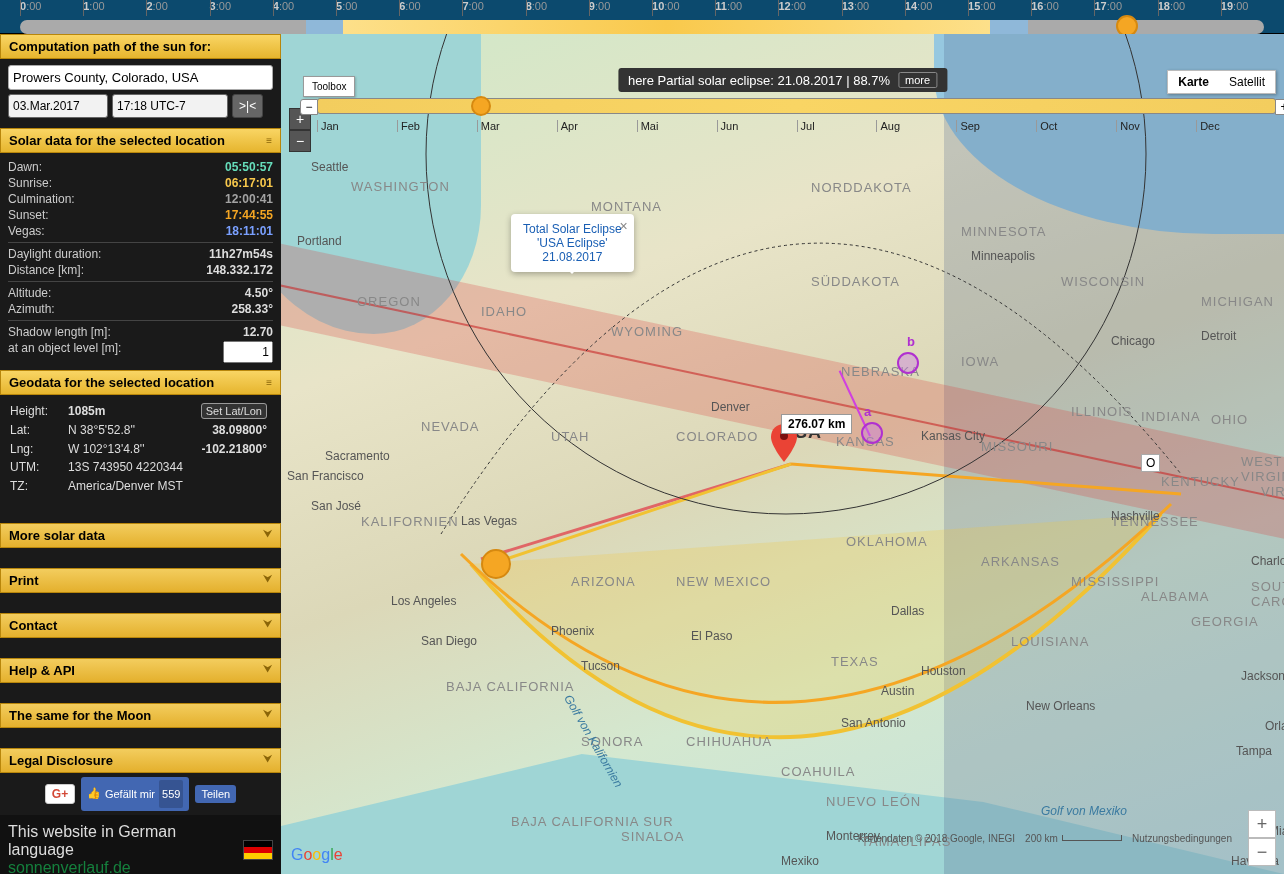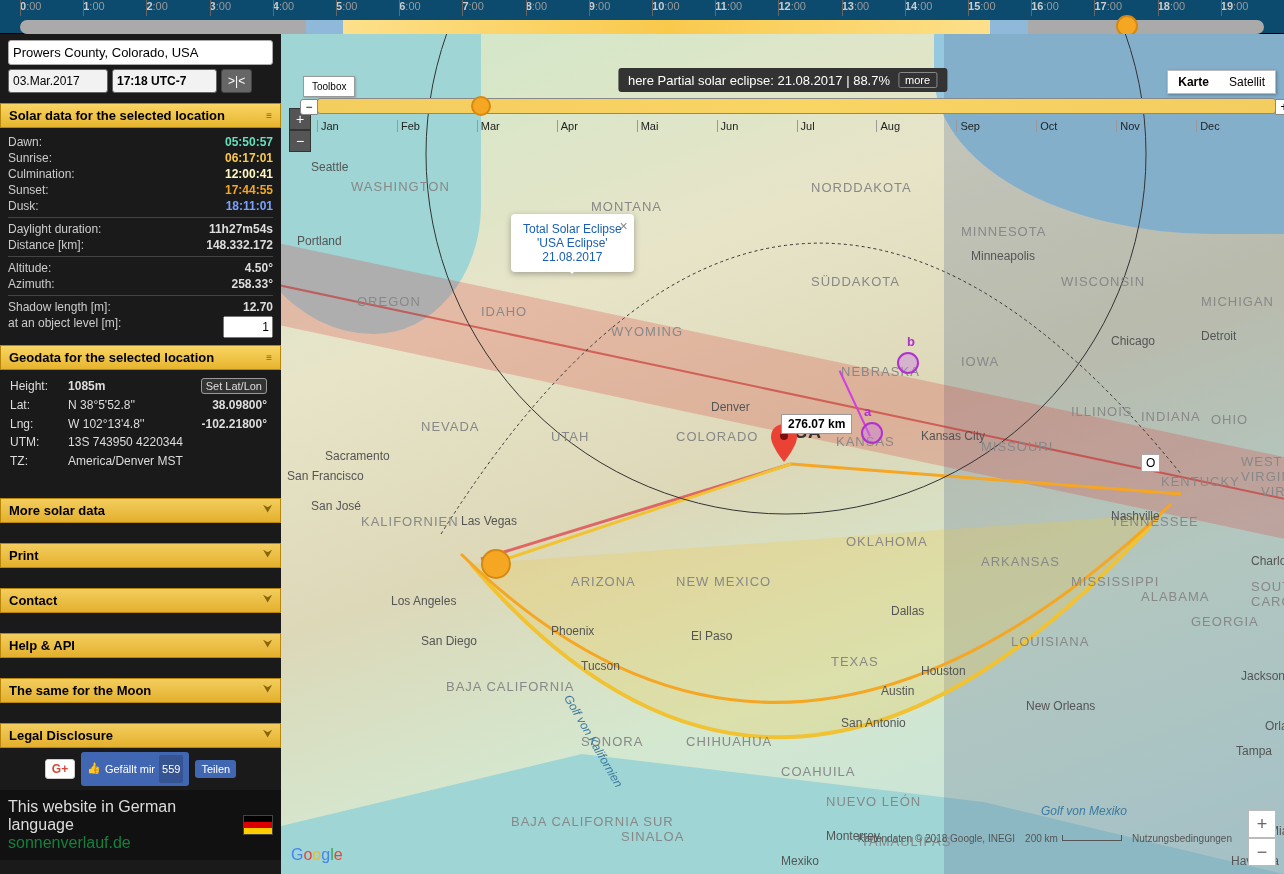--- a/index.html
+++ b/index.html
@@ -19,25 +19,25 @@
 .hour-thumb { position:absolute; top:-5px; width:22px; height:22px; background:#f5a623; border-radius:50%; border:2px solid #d68910; left: calc(89% - 11px); }
 
 
 .sidebar { position: absolute; top: 34px; left: 0; width: 281px; background: #1a1a1a; color: #ddd; height: calc(100% - 34px); overflow-y: auto; }
 .sect-header { background: linear-gradient(#f9d564, #e6b52e); color: #000; font-weight: bold; font-size: 13px; padding: 4px 8px; border: 1px solid #b8860b; display:flex; justify-content:space-between; align-items:center; }
 .sect-header .chev { color:#8a6508; font-size:10px; }
 .sect-body { padding: 6px 8px; font-size: 12px; }
 .input-row { display:flex; gap:4px; margin-bottom:4px; }
 .loc-input { flex:1; padding:4px; font-size:13px; border:1px solid #aaa; border-radius:3px; }
 .date-input, .time-input { padding:4px; font-size:12px; border:1px solid #666; background:#f2f2f2; border-radius:3px; }
-.date-input { width:100px; } .time-input { width:105px;font-weight:bold; }
+.date-input { width:100px; } .time-input { width:116px; }
 .toggle-btn { background:#666; color:#fff; border:1px solid #444; padding:4px 6px; border-radius:3px; cursor:pointer; font-size:12px; }
 .data-row { display:flex; justify-content:space-between; padding:1px 0; }
 .data-row .lbl { color:#ccc; } .data-row .val { font-weight:bold; }
-.c-dawn { color:#6db; } .c-sunrise { color:#f9c94c; } .c-culm { color:#fef9c3; } .c-sunset { color:#f5a623; } .c-dusk { color:#7aa0ff; }
+.c-dawn { color:#6db; } .c-sunrise { color:#f9c94c; } .c-culm { color:#a3a3a3; } .c-sunset { color:#f5a623; } .c-dusk { color:#7aa0ff; }
 .data-hr { border:none; border-top:1px solid #444; margin:3px 0; }
 .obj-input { width:50px; text-align:right; padding:2px; font-size:12px; }
 .geo-grid { font-size:12px; line-height:1.4; }
 .geo-grid td { padding:0 4px 0 0; white-space:nowrap; }
 .setlatlng { border:1px solid #999; border-radius:3px; padding:1px 4px; font-size:11px; color:#ddd; background:#333; }
 .menu-item { background: linear-gradient(#f3cd5e, #e4b02d); color:#000; font-weight:bold; font-size:13px; padding:4px 8px; border:1px solid #b8860b; display:flex; justify-content:space-between; cursor:pointer;margin-top:20px; }
 .menu-item .chev { color:#8a6508; font-size:10px; }
 .social-row { background:#1a1a1a; padding:4px; display:flex; gap:6px; align-items:center; justify-content:center; }
 .gplus { background:#fff; border:1px solid #ccc; padding:2px 6px; border-radius:3px; color:#d34836; font-weight:bold; }
 .fb-like { background:#4267b2; color:#fff; font-size:11px; padding:3px 6px; border-radius:3px; display:flex; align-items:center; gap:4px; }
@@ -139,20 +139,23 @@
     </div>
   <div class="hour-bar">
     <div class="seg twilight1"></div>
     <div class="seg day"></div>
     <div class="seg twilight2"></div>
     <div class="hour-thumb"></div>
   </div>
 </div>
 
 <div class="sidebar">
+  <div class="sect-header">
+    <span>Computation path of the sun for:</span>
+  </div>
   <div class="sect-body">
     <div class="input-row">
       <input class="loc-input" value="Prowers County, Colorado, USA" style="">
     </div>
     <div class="input-row">
       <input class="date-input" value="03.Mar.2017" style="">
       <input class="time-input" value="17:18 UTC-7" style="">
       <button class="toggle-btn">&gt;|&lt;</button>
     </div>
   </div>
@@ -172,21 +175,21 @@
       </div>
     <div class="data-row">
         <span class="lbl c-culm">Culmination:</span>
         <span class="val c-culm">12:00:41</span>
       </div>
     <div class="data-row">
         <span class="lbl c-sunset">Sunset:</span>
         <span class="val c-sunset">17:44:55</span>
       </div>
     <div class="data-row">
-        <span class="lbl c-dusk">Dusk:</span>
+        <span class="lbl c-dusk">Vegas:</span>
         <span class="val c-dusk">18:11:01</span>
       </div>
     <hr class="data-hr">
     <div class="data-row">
         <span class="lbl">Daylight duration:</span>
         <span class="val">11h27m54s</span>
       </div>
     <div class="data-row">
         <span class="lbl">Distance [km]:</span>
         <span class="val">148.332.172</span>

